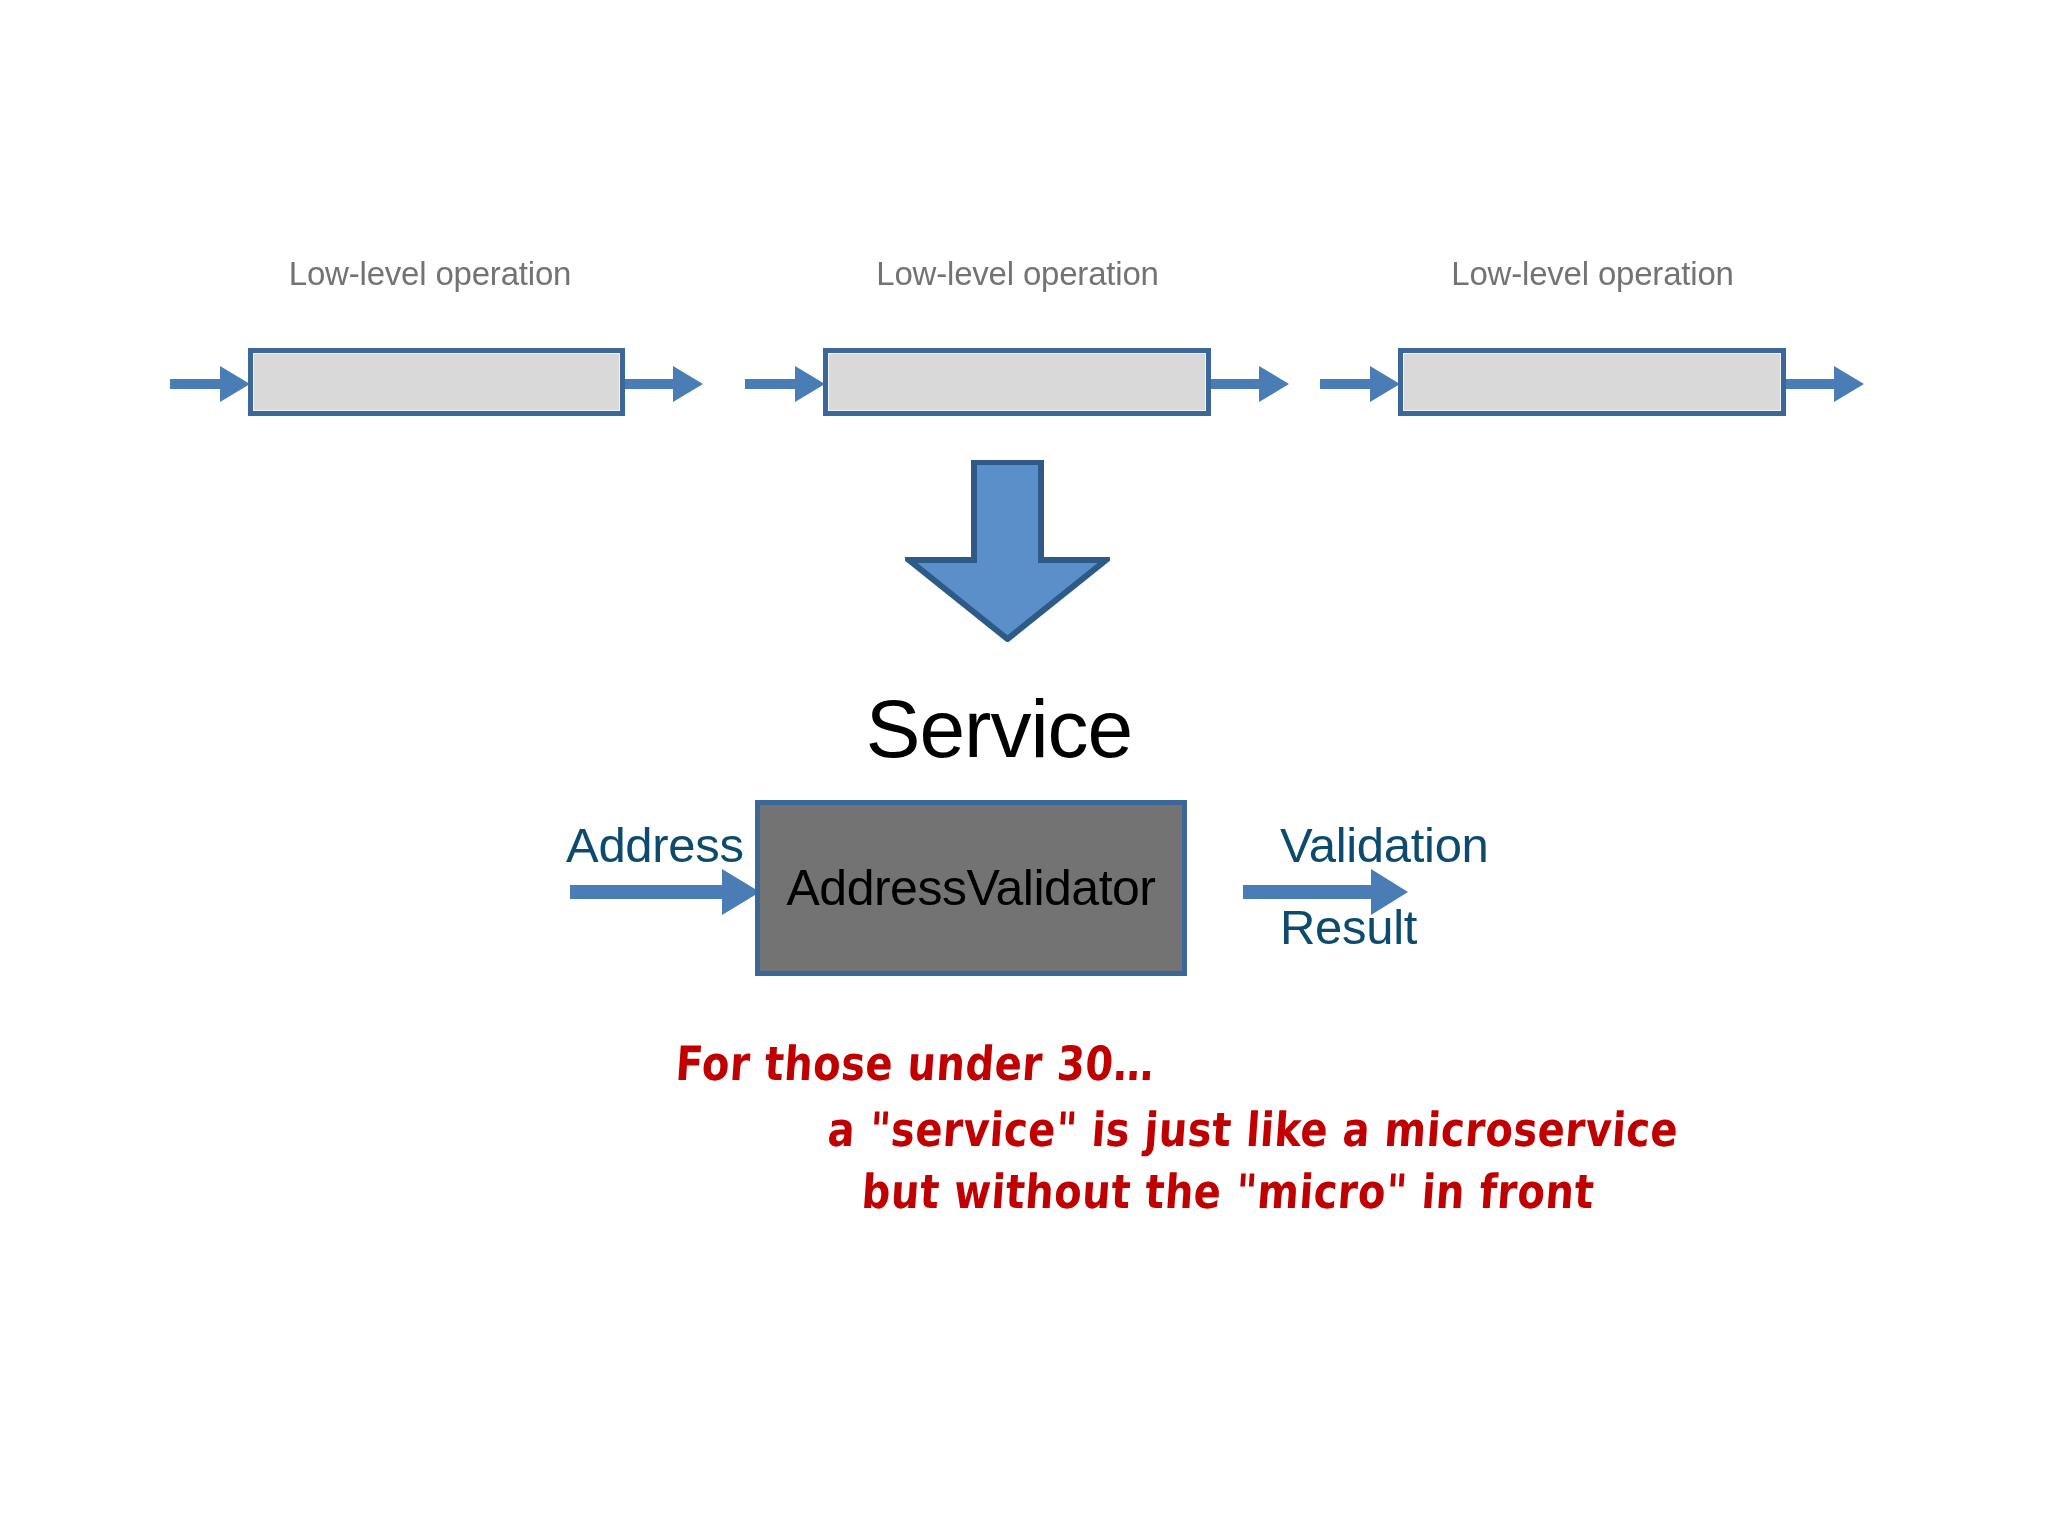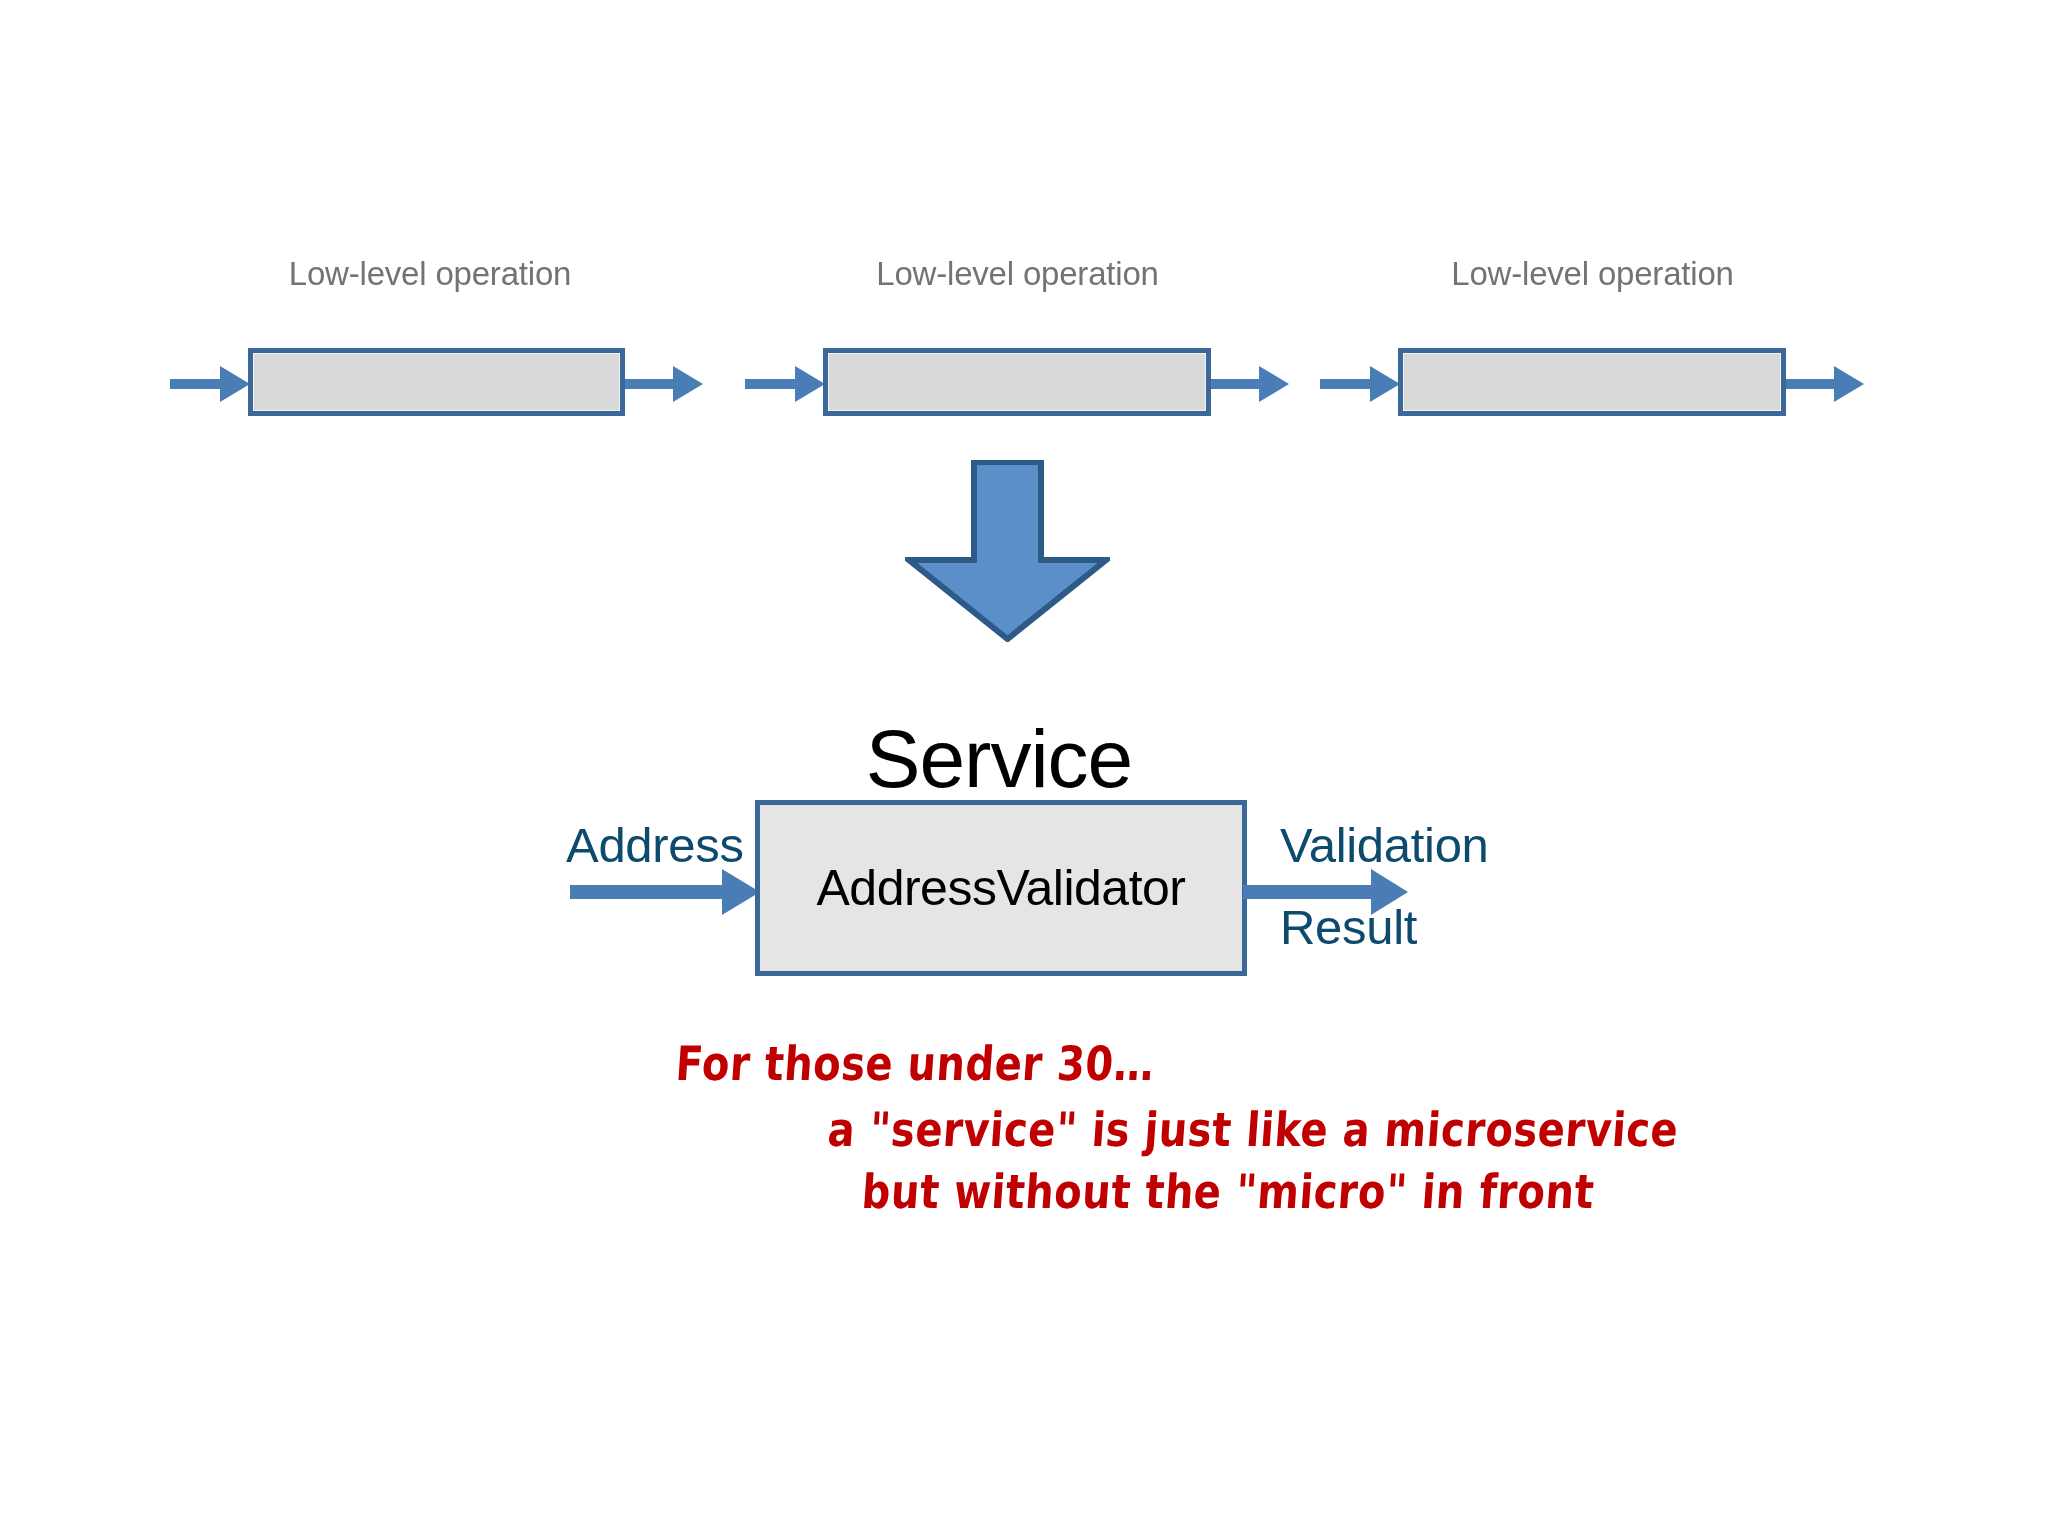--- a/index.html
+++ b/index.html
@@ -69,33 +69,32 @@
     position: absolute;
     left: 0;
     top: 688px;
     width: 2048px;
     text-align: center;
     font-family: "Liberation Sans", sans-serif;
     font-size: 82px;
     line-height: 1;
     color: #000000;
     letter-spacing: -1px;
-    margin-top: 30px;
   }
   #service-title .shift { position: relative; left: -25px; }
 
   
   #service-box {
     position: absolute;
     left: 755px;
     top: 800px;
-    width: 492px;
+    width: 432px;
     height: 176px;
     box-sizing: border-box;
-    background: #e5e5e5;
+    background: #737373;
     border: 5px solid #3b6898;
     display: flex;
     align-items: center;
     justify-content: center;
   }
   #service-box-label {
     font-family: "Liberation Sans", sans-serif;
     font-size: 50px;
     color: #000000;
     letter-spacing: -0.5px;

